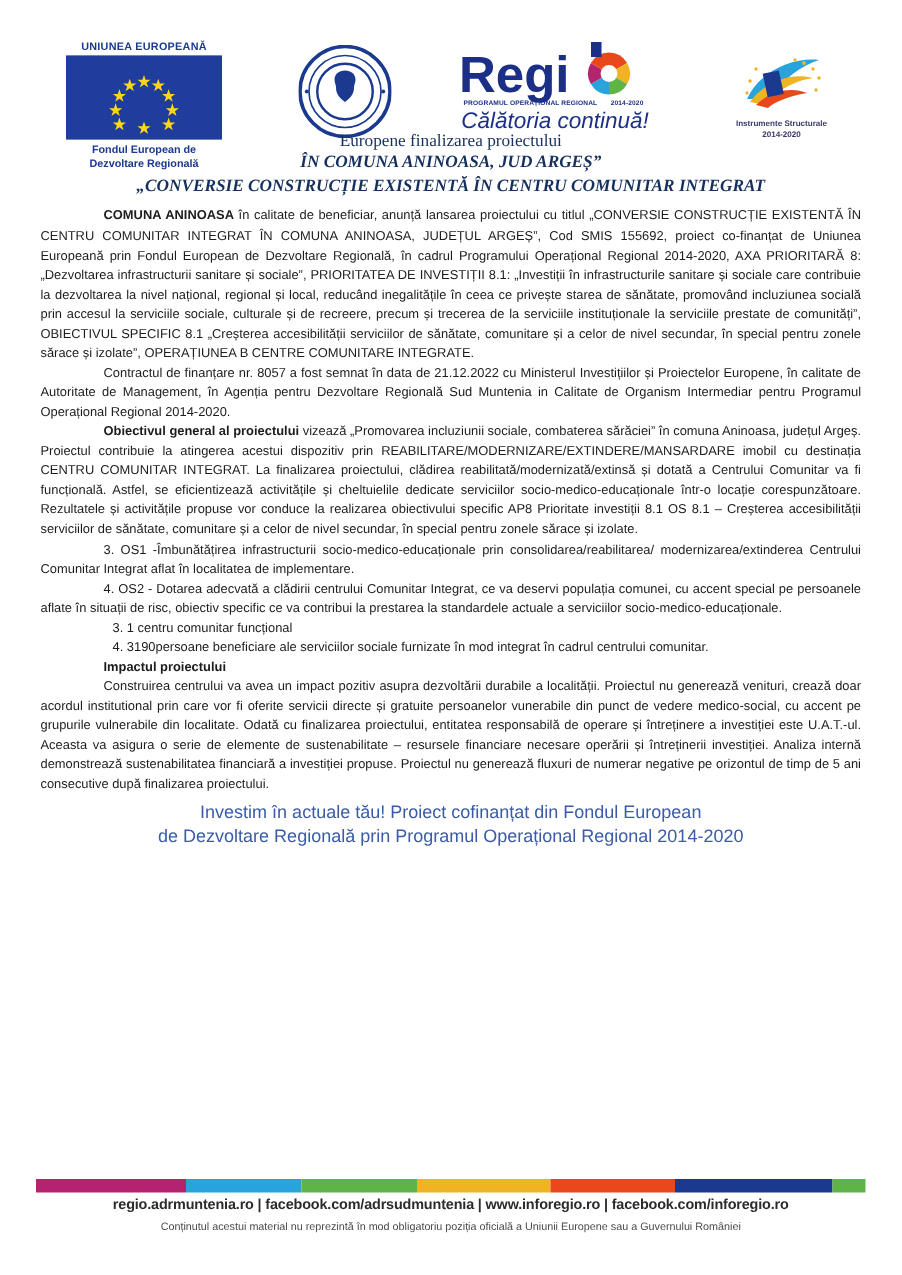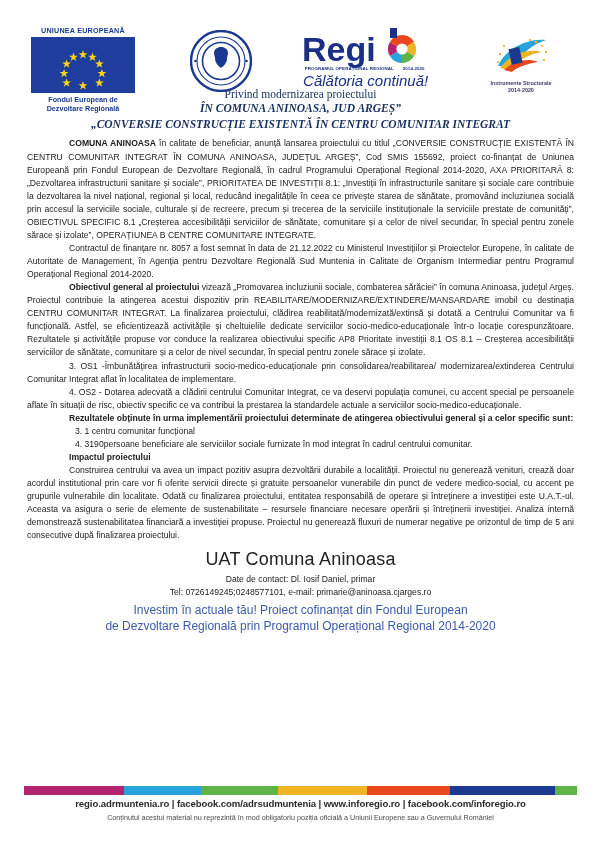--- a/index.html
+++ b/index.html
@@ -20,21 +20,21 @@
     height: 850px;
     position: relative;
     box-sizing: border-box;
   }
 
   
   .logo-strip {
     display: flex;
     align-items: flex-start;
     justify-content: space-between;
-    padding: 26px 34px 0 24px;
+    padding: 26px 34px 0 37px;
     height: 86px;
     box-sizing: border-box;
   }
   .logo-block { text-align: center; }
 
   
   .eu-logo { width: 118px; }
   .eu-title {
     font-size: 7.2px;
     letter-spacing: .2px;
@@ -293,54 +293,46 @@
       </div>
       <div class="is-cap">
         <div>Instrumente Structurale</div>
         <div>2014-2020</div>
       </div>
     </div>
 
   </div>
 
   <div class="titles">
-    <div class="t-privind">Privind modernizarea proiectului</div>
+    <div class="t-privind">Europene finalizarea proiectului</div>
     <div class="t-proj">ÎN COMUNA ANINOASA, JUD ARGEȘ”</div>
     <div class="t-proj">„CONVERSIE CONSTRUCȚIE EXISTENTĂ ÎN CENTRU COMUNITAR INTEGRAT</div>
   </div>
 
   <div class="body-text">
 
     <p><b>COMUNA ANINOASA</b><span> în calitate de beneficiar, anunță lansarea proiectului cu titlul „CONVERSIE CONSTRUCȚIE EXISTENTĂ ÎN CENTRU COMUNITAR INTEGRAT ÎN COMUNA ANINOASA, JUDEȚUL ARGEȘ”, Cod SMIS 155692, proiect co-finanțat de Uniunea Europeană prin Fondul European de Dezvoltare Regională, în cadrul Programului Operațional Regional 2014-2020, AXA PRIORITARĂ 8: „Dezvoltarea infrastructurii sanitare și sociale”, PRIORITATEA DE INVESTIȚII 8.1: „Investiții în infrastructurile sanitare și sociale care contribuie la dezvoltarea la nivel național, regional și local, reducând inegalitățile în ceea ce privește starea de sănătate, promovând incluziunea socială prin accesul la serviciile sociale, culturale și de recreere, precum și trecerea de la serviciile instituționale la serviciile prestate de comunități”, OBIECTIVUL SPECIFIC 8.1 „Creșterea accesibilității serviciilor de sănătate, comunitare și a celor de nivel secundar, în special pentru zonele sărace și izolate”, OPERAȚIUNEA B  CENTRE COMUNITARE INTEGRATE.</span></p>
 
     <p>Contractul de finanțare nr. 8057 a fost semnat în data de 21.12.2022 cu Ministerul Investițiilor și Proiectelor Europene, în calitate de Autoritate de Management, în Agenția pentru Dezvoltare Regională Sud Muntenia in Calitate de Organism Intermediar pentru Programul Operațional Regional 2014-2020.</p>
 
     <p><b>Obiectivul general al proiectului</b><span> vizează „Promovarea incluziunii sociale, combaterea sărăciei” în comuna Aninoasa, județul Argeș. Proiectul contribuie la atingerea acestui dispozitiv prin REABILITARE/MODERNIZARE/EXTINDERE/MANSARDARE imobil cu destinația CENTRU COMUNITAR INTEGRAT. La finalizarea proiectului, clădirea reabilitată/modernizată/extinsă și dotată a Centrului Comunitar va fi funcțională. Astfel, se eficientizează activitățile și cheltuielile dedicate serviciilor socio-medico-educaționale într-o locație corespunzătoare. Rezultatele și activitățile propuse vor conduce la realizarea obiectivului specific AP8 Prioritate investiții 8.1 OS 8.1 – Creșterea accesibilității serviciilor de sănătate, comunitare și a celor de nivel secundar, în special pentru zonele sărace și izolate.</span></p>
 
 
     <p>3. OS1  -Îmbunătățirea infrastructurii socio-medico-educaționale prin consolidarea/reabilitarea/ modernizarea/extinderea Centrului Comunitar Integrat aflat în localitatea de implementare.</p>
     <p>4. OS2 -  Dotarea adecvată a clădirii centrului Comunitar Integrat, ce va deservi populația comunei, cu accent special pe persoanele aflate în situații de risc, obiectiv specific ce va contribui la prestarea la standardele actuale a serviciilor socio-medico-educaționale.</p>
 
-    <p class="noind"><b style="display:inline-block;text-indent:42px">Rezultatele obținute în urma implementării proiectului determinate de atingerea obiectivului general și a celor specific sunt:</b></p>
 
     <p class="list2">3.  1 centru comunitar funcțional</p>
     <p class="list2">4.  3190persoane beneficiare ale serviciilor sociale furnizate în mod integrat în cadrul centrului comunitar.</p>
 
     <p class="list"><b>Impactul proiectului</b></p>
 
     <p>Construirea centrului va avea un impact pozitiv asupra dezvoltării durabile a localității. Proiectul nu generează venituri, crează doar acordul institutional prin care vor fi oferite servicii directe și gratuite persoanelor vunerabile din punct de vedere medico-social, cu accent pe grupurile vulnerabile din localitate. Odată cu finalizarea proiectului, entitatea responsabilă de operare și întreținere a investiției este U.A.T.-ul. Aceasta va asigura o serie de elemente de sustenabilitate – resursele financiare necesare operării și întreținerii investiției. Analiza internă demonstrează sustenabilitatea financiară a investiției propuse. Proiectul nu generează fluxuri de numerar negative pe orizontul de timp de 5 ani consecutive după finalizarea proiectului.</p>
   </div>
 
-  <div class="sign">
-    <div class="sign-name">UAT Comuna Aninoasa</div>
-    <div class="sign-contact">
-      <div>Date de contact: Dl. Iosif Daniel, primar</div>
-      <div>Tel: 0726149245;0248577101, e-mail: primarie@aninoasa.cjarges.ro</div>
-    </div>
-  </div>
 
   <div class="slogan">
     <div>Investim în actuale tău! Proiect cofinanțat din Fondul European</div>
     <div>de Dezvoltare Regională prin Programul Operațional Regional 2014-2020</div>
   </div>
 
   <div class="footer">
     <div class="color-bar">
       <div class="seg" style="flex: 0 0 18%; background: rgb(180, 36, 110);"></div>
       <div class="seg" style="flex: 0 0 14%; background: rgb(41, 163, 220);"></div>

